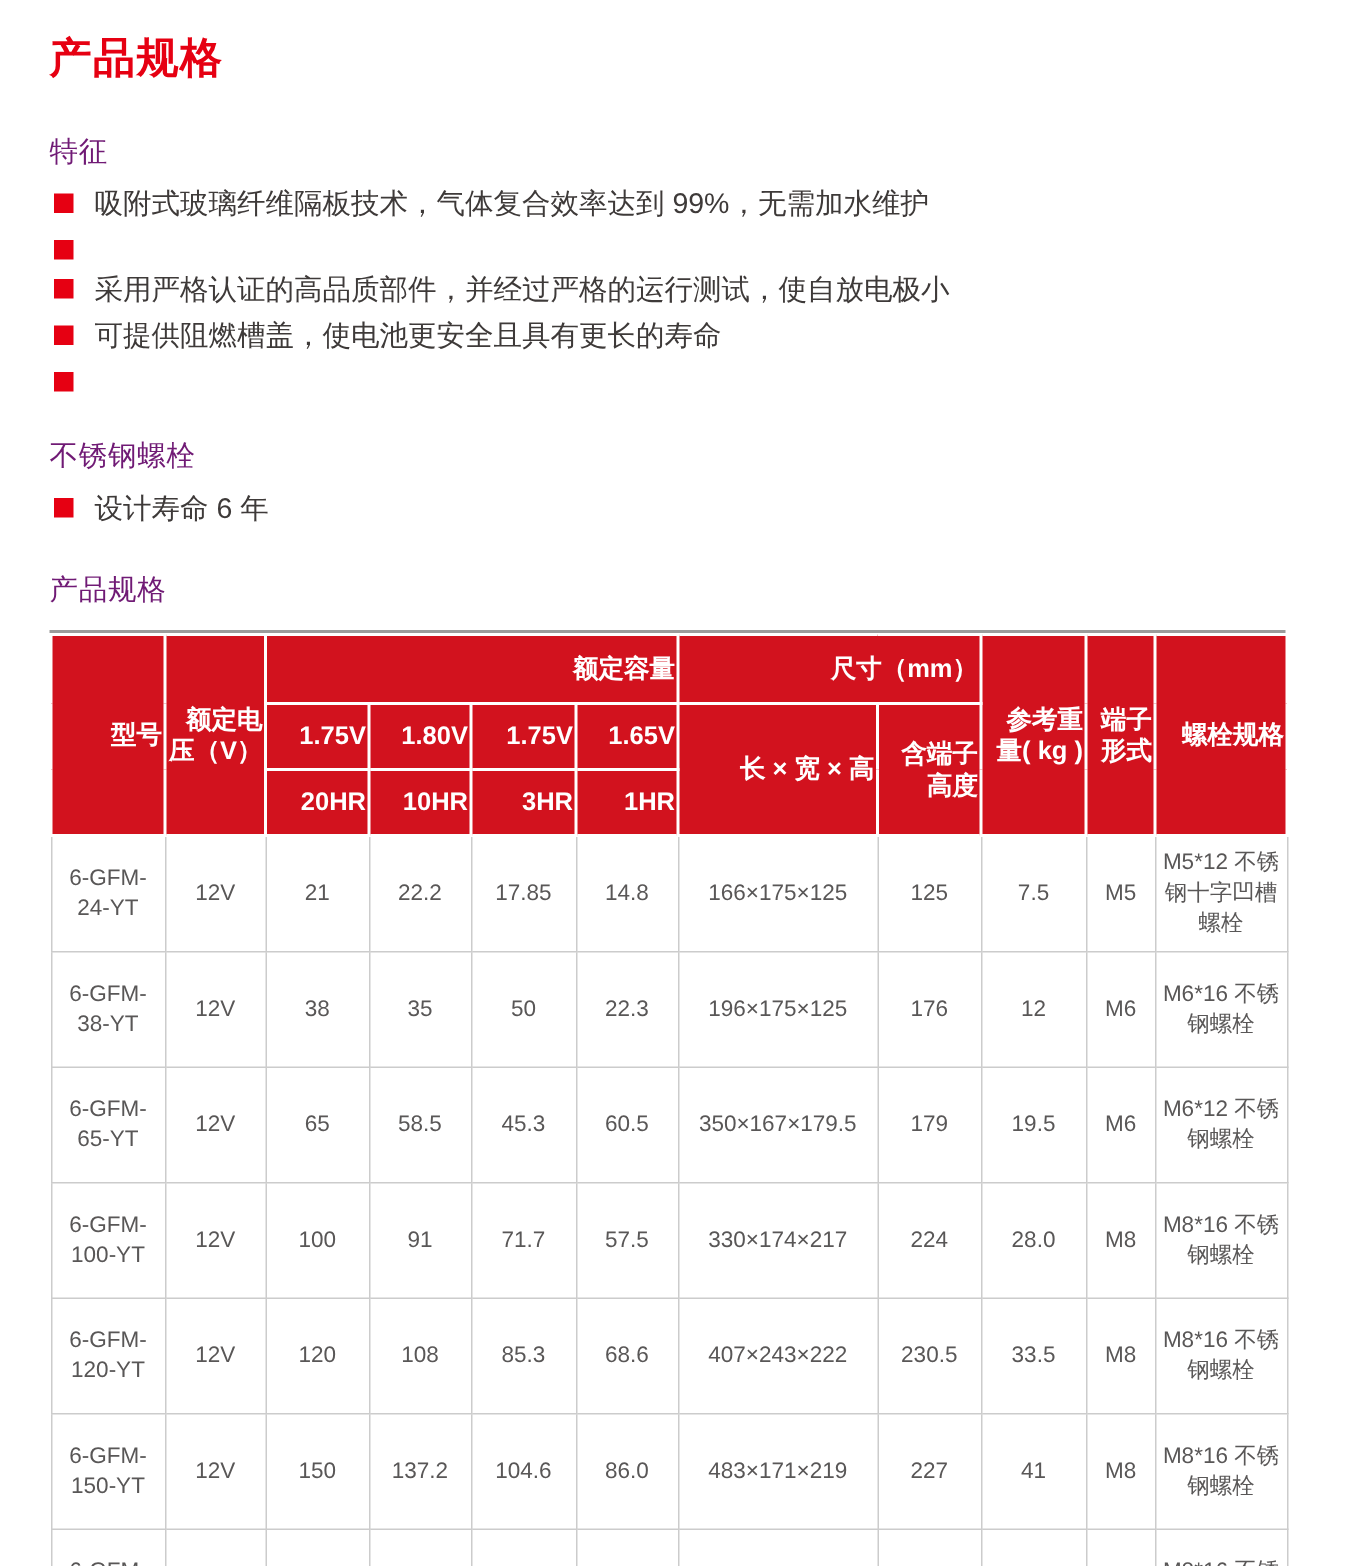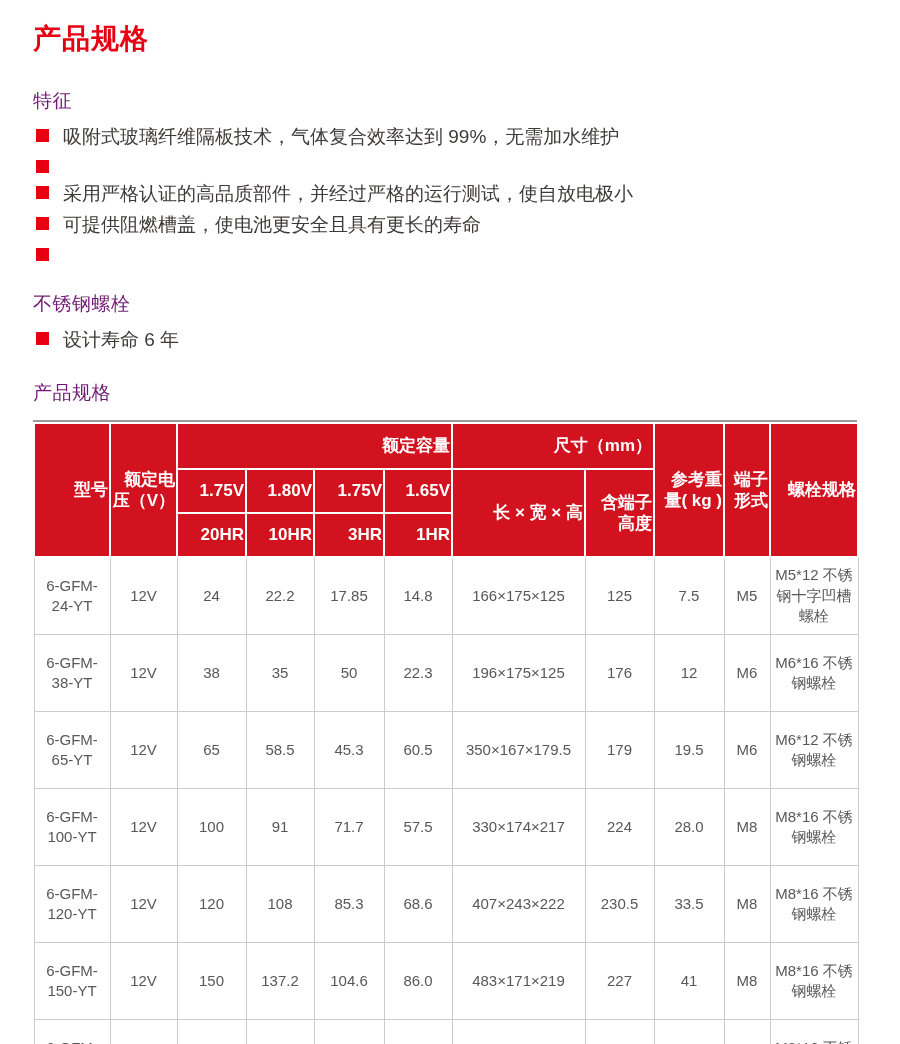--- a/index.html
+++ b/index.html
@@ -161,21 +161,21 @@
           <th>20HR</th>
           <th>10HR</th>
           <th>3HR</th>
           <th>1HR</th>
         </tr>
       </thead>
       <tbody id="spec-tbody">
   <tr>
     <td>6-GFM-24-YT</td>
     <td>12V</td>
-    <td>24</td>
+    <td>21</td>
     <td>22.2</td>
     <td>17.85</td>
     <td>14.8</td>
     <td>166×175×125</td>
     <td>125</td>
     <td>7.5</td>
     <td>M5</td>
     <td>M5*12 不锈钢十字凹槽螺栓</td>
   </tr>
 

